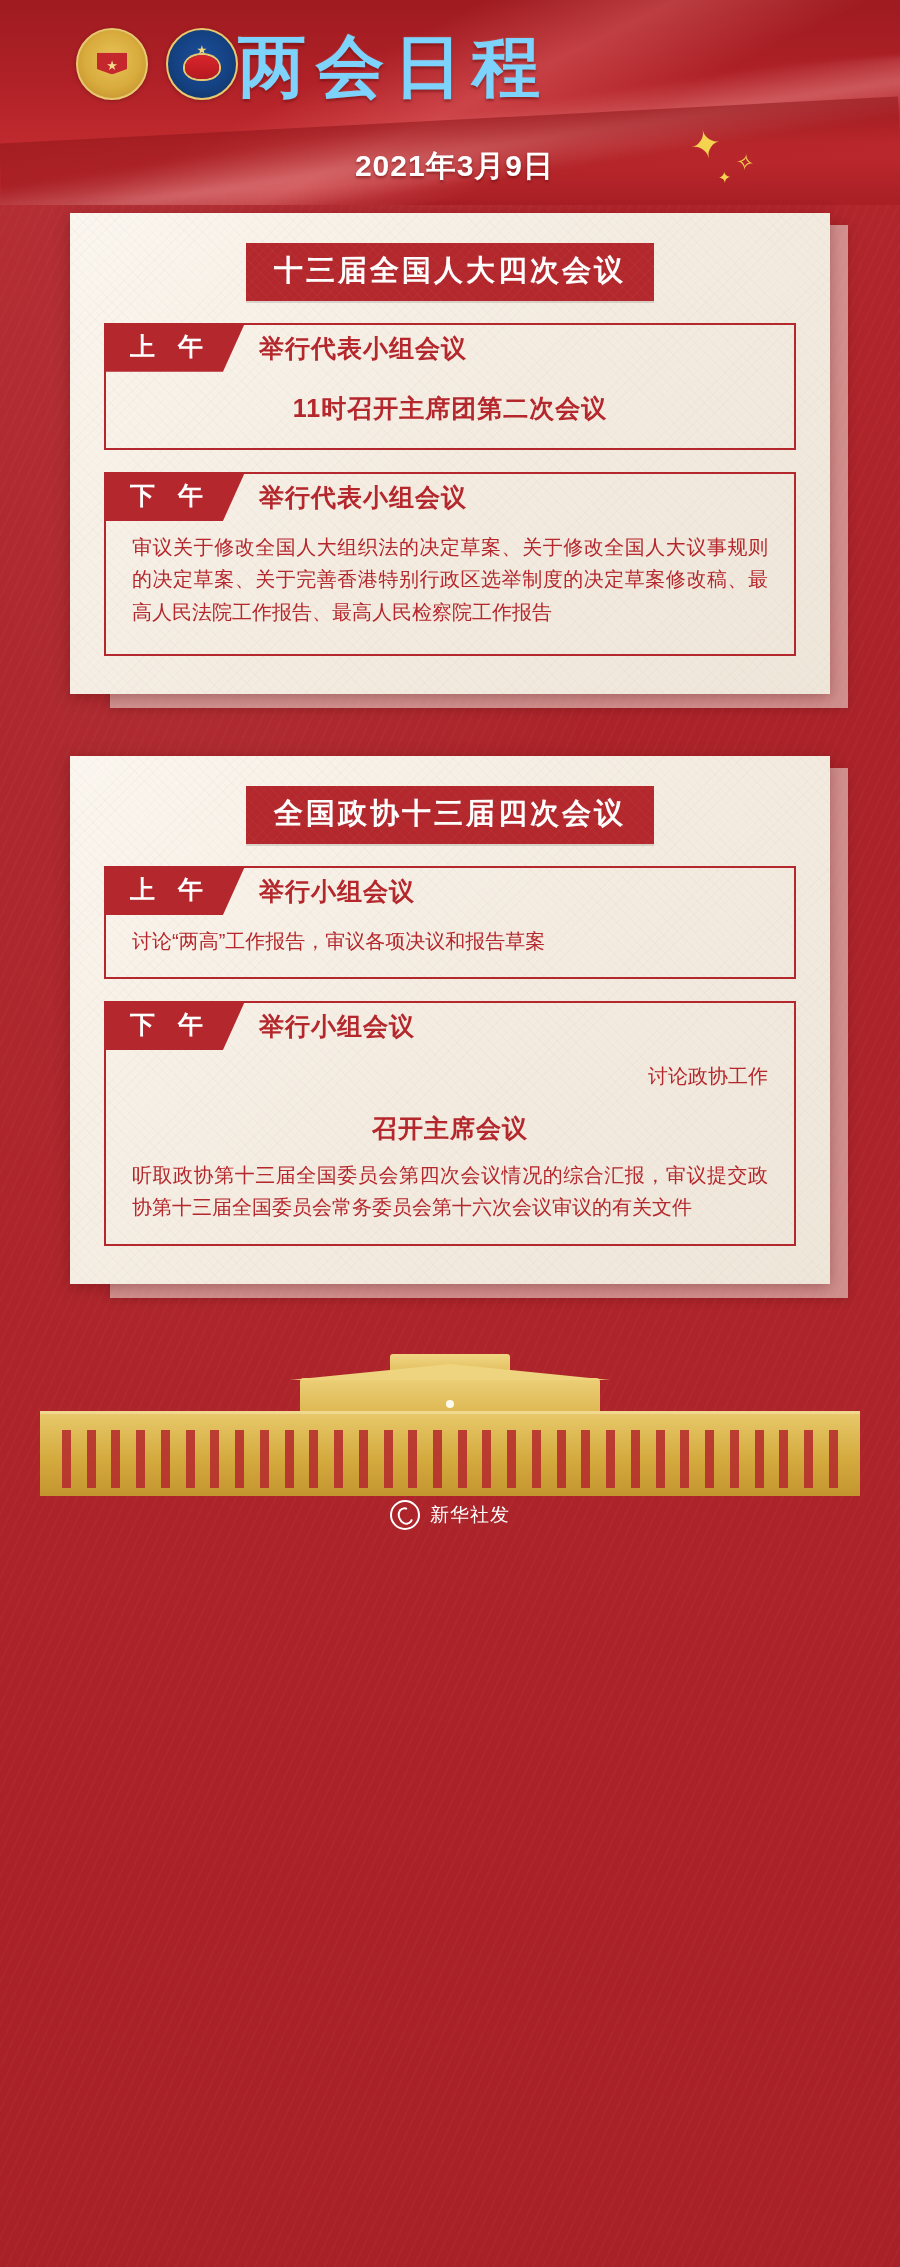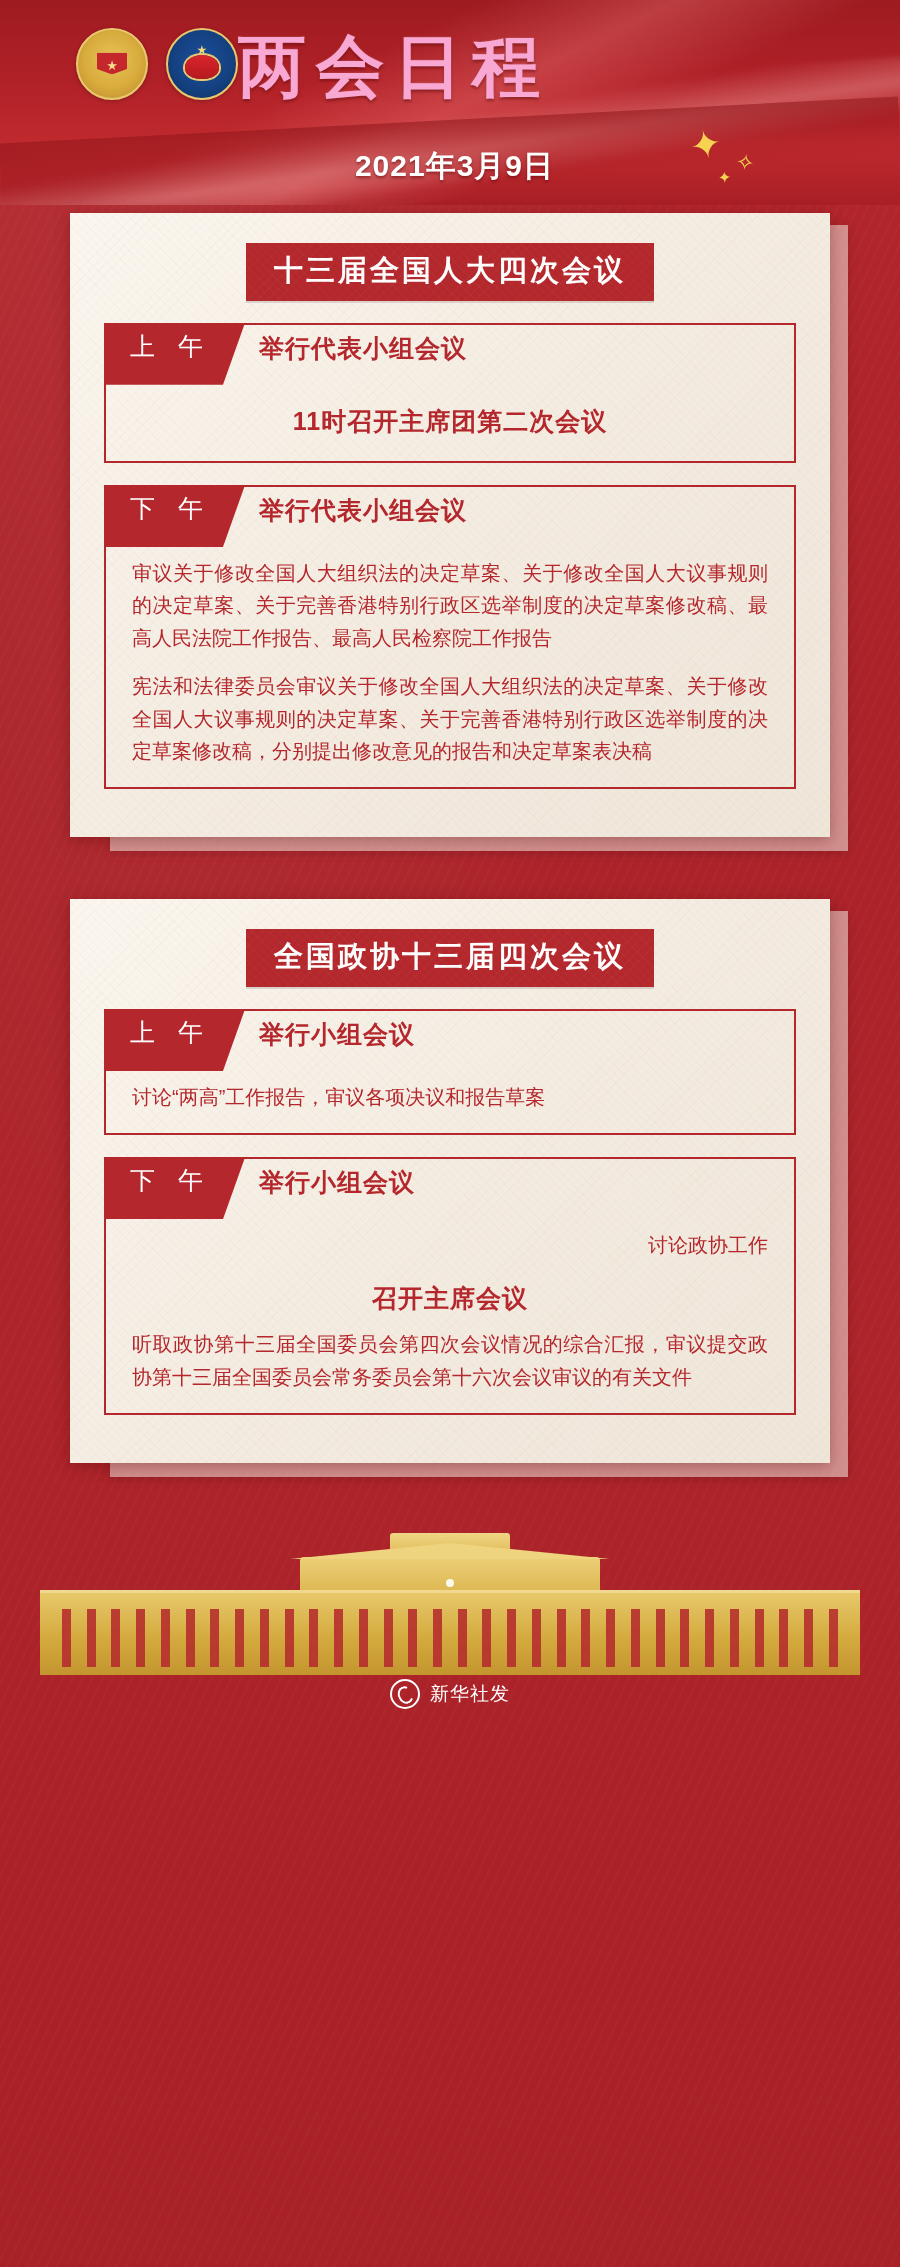--- a/index.html
+++ b/index.html
@@ -86,21 +86,21 @@
     width:34px;height:24px;border-radius:50% 50% 45% 45%;
     background:linear-gradient(180deg,#d9262c,#b4191f);
     box-shadow:0 0 0 2px #e8c970;
   }
   .emblem.cppcc:after{
     content:"★";position:absolute;left:50%;top:30%;transform:translate(-50%,-50%);
     color:#f3d77f;font-size:12px;line-height:1;
   }
   .main-title{
     position:absolute;left:238px;top:22px;
-    color:#f9a8d4;
+    color:#7dd3fc;
     font-size:68px;
     font-weight:bold;
     letter-spacing:10px;
     text-shadow:0 2px 3px rgba(90,0,0,.55), 0 0 2px rgba(255,255,255,.3);
     font-family:"DejaVu Sans","Liberation Sans",sans-serif;
   }
   .date-line{
     position:absolute;left:0;right:0;top:146px;
     text-align:center;
     color:#ffffff;
@@ -151,32 +151,32 @@
     letter-spacing:3px;
     padding:8px 28px 10px 28px;
     box-shadow:0 2px 0 rgba(0,0,0,.12);
   }
   .section{
     border:2px solid #b4272c;
     padding:0 0 20px 0;
     margin-bottom:22px;
     position:relative;
   }
-  .section:last-child{margin-bottom:14px;}
+  .section:last-child{margin-bottom:4px;}
   .tag-row{
     display:flex;align-items:flex-start;
     margin:-2px 0 0 -2px;
   }
   .tag{
     background:#b4272c;
     color:#fff;
     font-size:25px;
-    font-weight:normal;
+    font-weight:bold;
     letter-spacing:8px;
-    padding:9px 34px 24px 26px;
+    padding:9px 34px 11px 26px;
     clip-path:polygon(0 0, 100% 0, calc(100% - 22px) 100%, 0 100%);
     flex:0 0 auto;
     line-height:1.15;
   }
   .tag-title{
     color:#b4272c;
     font-size:25px;
     font-weight:bold;
     letter-spacing:1px;
     padding:9px 0 0 14px;
@@ -296,21 +296,20 @@
         <div class="para bold">11时召开主席团第二次会议</div>
       </div>
 
       <div class="section">
         <div class="tag-row">
           <div class="tag">下 午</div>
           <div class="tag-title">举行代表小组会议</div>
         </div>
         <div class="para">审议关于修改全国人大组织法的决定草案、关于修改全国人大议事规则的决定草案、关于完善香港特别行政区选举制度的决定草案修改稿、最高人民法院工作报告、最高人民检察院工作报告</div>
         <div class="spacer-sm"></div>
-        <div class="para">宪法和法律委员会审议关于修改全国人大组织法的决定草案、关于修改全国人大议事规则的决定草案、关于完善香港特别行政区选举制度的决定草案修改稿，分别提出修改意见的报告和决定草案表决稿</div>
       </div>
     </div>
   </div>
 
   <div class="gap-between"></div>
 
   <div class="card-block">
     <div class="card-shadow"></div>
     <div class="card">
       <div class="card-title">全国政协十三届四次会议</div>

